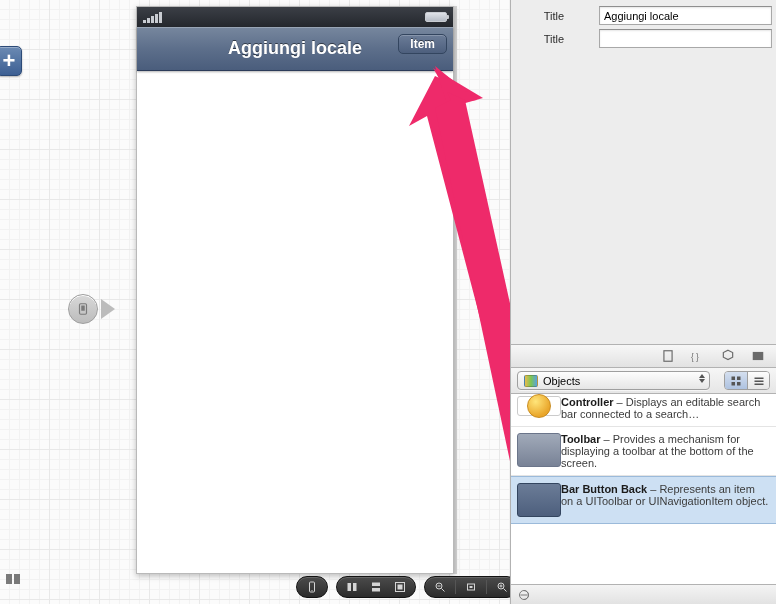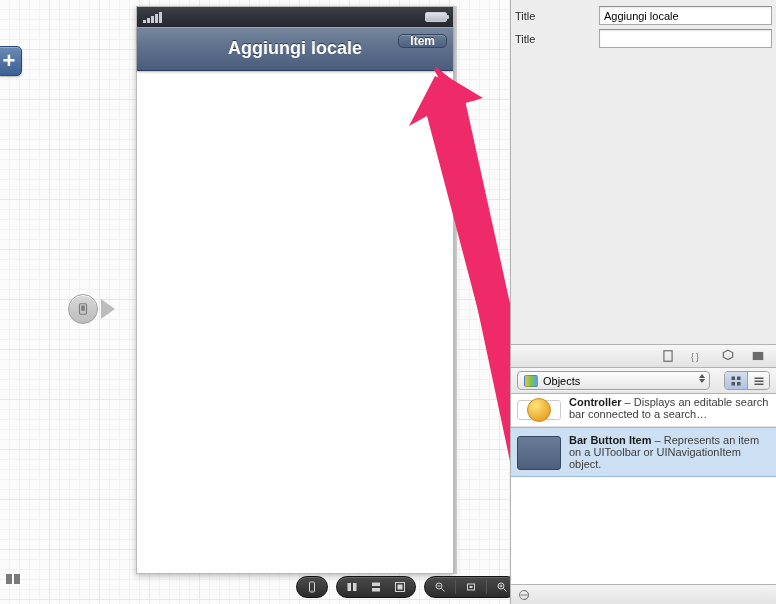--- a/index.html
+++ b/index.html
@@ -124,21 +124,21 @@
 }
 .nav-title {
   color: #fff;
   font-size: 18px;
   font-weight: bold;
   text-shadow: 0 -1px 0 rgba(0,0,0,.5);
 }
 .nav-right-item {
   position: absolute;
   right: 6px; top: 7px;
-  height: 14px;
+  height: 20px;
   padding: 0 11px;
   background: linear-gradient(#6b7c97,#4d5f7d);
   border: 1px solid #33455f;
   border-radius: 5px;
   color: #fff;
   font-size: 12px;
   font-weight: bold;
   display:flex; align-items:center;
   text-shadow: 0 -1px 0 rgba(0,0,0,.5);
   box-shadow: inset 0 1px 0 rgba(255,255,255,.2);
@@ -188,21 +188,21 @@
 .form-area {
   padding: 6px 4px;
 }
 .form-row {
   display: flex;
   align-items: center;
   margin-bottom: 4px;
 }
 .form-row label {
   width: 84px;
-  text-align: left;
+  text-align: center;
   padding-right: 6px;
   color: #2b2b2b;
 }
 .form-row input {
   flex: 1;
   height: 19px;
   border: 1px solid #a8a8a8;
   border-top-color: #8f8f8f;
   border-radius: 0;
   background: #fff;
@@ -278,23 +278,22 @@
 .view-toggle svg { width:12px; height:12px; fill:#555; }
 
 .lib-list {
   overflow: hidden;
   background: #fff;
   height: 190px;
 }
 .lib-item {
   display:flex;
   padding: 6px 6px 6px 6px;
-  gap: 8px;
   border-bottom: 1px solid #e4e4e4;
-  align-items: flex-end;
+  align-items: flex-start;
 }
 .lib-item.selected {
   background: #cde0f3;
   border-top: 1px solid #9bbada;
   border-bottom: 1px solid #9bbada;
 }
 .lib-item .thumb {
   width: 44px; height: 34px;
   border-radius: 3px;
   flex-shrink: 0;
@@ -506,24 +505,30 @@
     </div>
   </div>
 
   <div class="lib-list">
     <div class="lib-item first">
       <div class="thumb controller-thumb"></div>
       <div class="meta">
         <span class="title">Controller</span><span class="desc"> – Displays an editable search bar connected to a search…</span>
       </div>
     </div>
+    <div class="lib-item">
+      <div class="thumb toolbar-thumb"></div>
+      <div class="meta">
+        <span class="title">Toolbar</span><span class="desc"> – Provides a mechanism for displaying a toolbar at the bottom of the screen.</span>
+      </div>
+    </div>
     <div class="lib-item selected">
       <div class="thumb barbtn"></div>
       <div class="meta">
-        <span class="title">Bar Button Item</span><span class="desc"> – Represents an item on a UIToolbar or UINavigationItem object.</span>
+        <span class="title">Bar Button Back</span><span class="desc"> – Represents an item on a UIToolbar or UINavigationItem object.</span>
       </div>
     </div>
   </div>
 
   <div class="lib-footer">
     <div class="circle">
       <svg viewBox="0 0 24 24">
           <circle cx="12" cy="12" r="9" fill="none" stroke="#7a7a7a" stroke-width="2"></circle>
           <line x1="5" y1="12" x2="19" y2="12" stroke="#7a7a7a" stroke-width="2"></line>
           <path d="M12 3a9 9 0 010 18" fill="none" stroke="#7a7a7a" stroke-width="2"></path>

